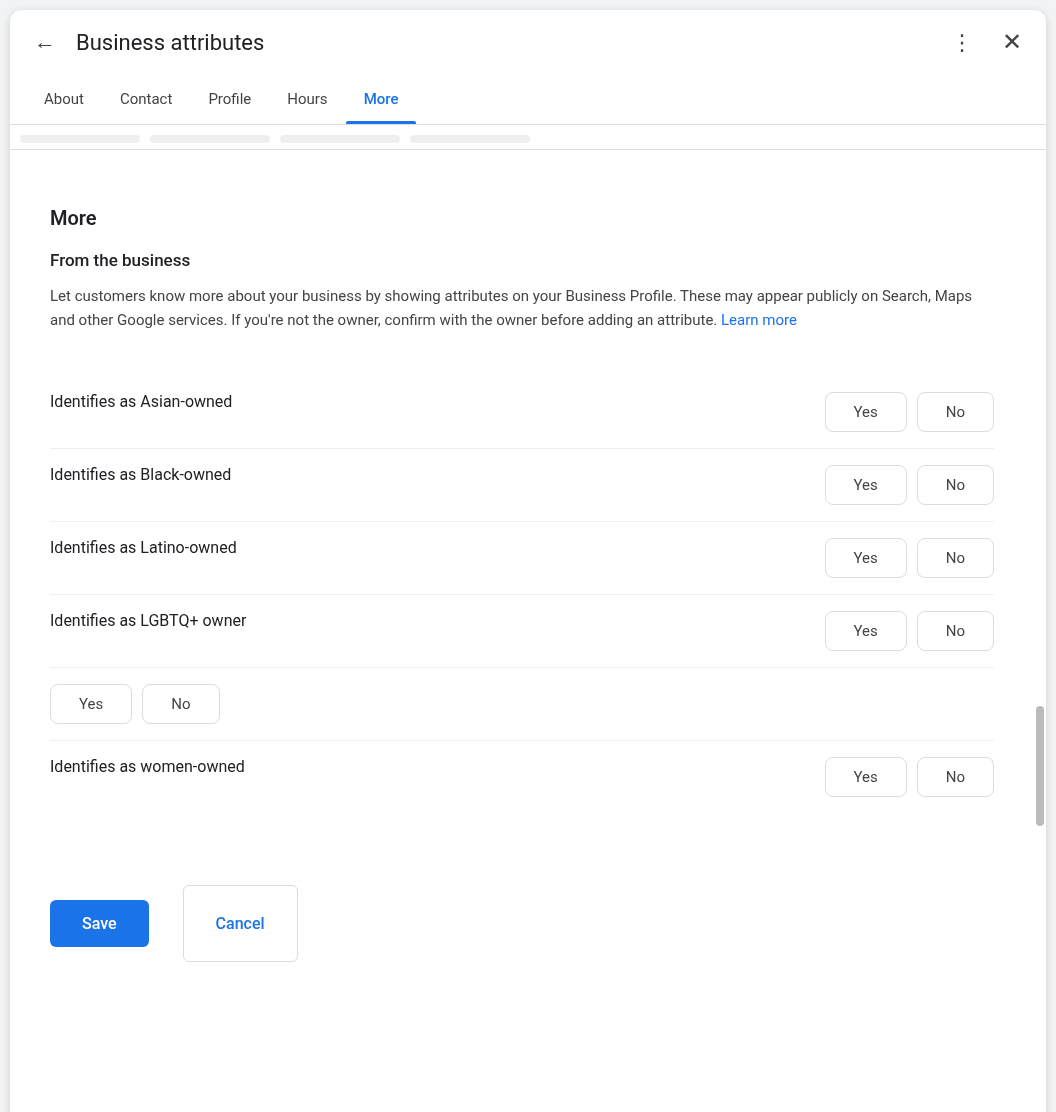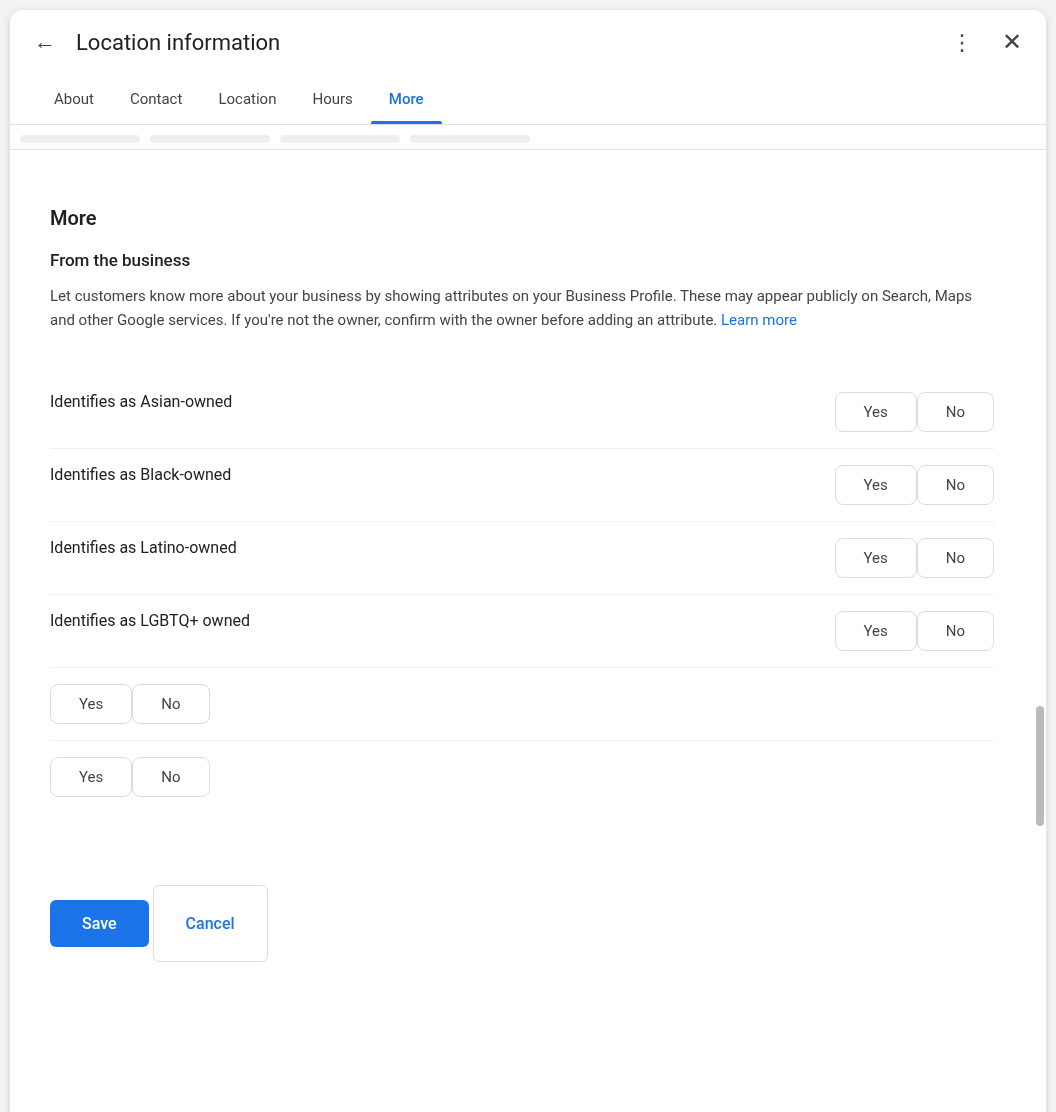--- a/index.html
+++ b/index.html
@@ -59,21 +59,21 @@
       background: none;
       border: none;
       cursor: pointer;
       font-size: 24px;
       color: #444;
       padding: 4px;
     }
     
     .tabs {
       display: flex;
-      padding: 0 26px;
+      padding: 0 16px;
       border-bottom: 1px solid #e0e0e0;
       overflow-x: auto;
     }
     .tab {
       padding: 16px 18px;
       font-size: 15px;
       color: #444;
       cursor: pointer;
       border: none;
       background: none;
@@ -160,36 +160,37 @@
     .attribute-row:last-of-type {
       border-bottom: none;
     }
     .attribute-label {
       flex: 1;
       font-size: 16px;
       color: #202124;
     }
     .btn-group {
       display: flex;
+      gap: 10px;
     }
     .btn-option {
       padding: 10px 28px;
       border: 1.5px solid #dadce0;
       border-radius: 8px;
       background: #fff;
       font-size: 15px;
       color: #444;
       cursor: pointer;
       font-family: inherit;
       transition: background 0.15s;
     }
     
     .action-bar {
       display: flex;
-      gap: 4px;
+      gap: 34px;
       padding: 32px 40px 20px 40px;
       align-items: center;
     }
     .btn-save {
       background: #1a73e8;
       color: #fff;
       border: none;
       border-radius: 6px;
       padding: 14px 32px;
       font-size: 16px;
@@ -221,29 +222,29 @@
       opacity: 0.5;
     }
   </style>
 </head>
 <body>
 
 <div class="panel">
 
   <div class="header">
     <button class="header-back">←</button>
-    <span class="header-title">Location information</span>
+    <span class="header-title">Business attributes</span>
     <button class="header-more">⋮</button>
     <button class="header-close">✕</button>
   </div>
 
   <div class="tabs">
     <button class="tab">About</button>
     <button class="tab">Contact</button>
-    <button class="tab">Location</button>
+    <button class="tab">Profile</button>
     <button class="tab">Hours</button>
     <button class="tab active">More</button>
   </div>
 
   <div class="top-strip">
     <div class="top-strip-item" style="width:120px;"></div>
     <div class="top-strip-item" style="width:120px;"></div>
     <div class="top-strip-item" style="width:120px;"></div>
     <div class="top-strip-item" style="width:120px;"></div>
   </div>
@@ -280,35 +281,36 @@
 
       <div class="attribute-row">
         <span class="attribute-label">Identifies as Latino-owned</span>
         <div class="btn-group">
           <button class="btn-option">Yes</button>
           <button class="btn-option">No</button>
         </div>
       </div>
 
       <div class="attribute-row">
-        <span class="attribute-label">Identifies as LGBTQ+ owned</span>
-        <div class="btn-group">
-          <button class="btn-option">Yes</button>
-          <button class="btn-option">No</button>
-        </div>
-      </div>
-
-      <div class="attribute-row">
-        <div class="btn-group">
-          <button class="btn-option">Yes</button>
-          <button class="btn-option">No</button>
-        </div>
-      </div>
-
-      <div class="attribute-row">
+        <span class="attribute-label">Identifies as LGBTQ+ owner</span>
+        <div class="btn-group">
+          <button class="btn-option">Yes</button>
+          <button class="btn-option">No</button>
+        </div>
+      </div>
+
+      <div class="attribute-row">
+        <div class="btn-group">
+          <button class="btn-option">Yes</button>
+          <button class="btn-option">No</button>
+        </div>
+      </div>
+
+      <div class="attribute-row">
+        <span class="attribute-label">Identifies as women-owned</span>
         <div class="btn-group">
           <button class="btn-option">Yes</button>
           <button class="btn-option">No</button>
         </div>
       </div>
 
     </div>
 
     <div class="action-bar">
       <button class="btn-save">Save</button>

